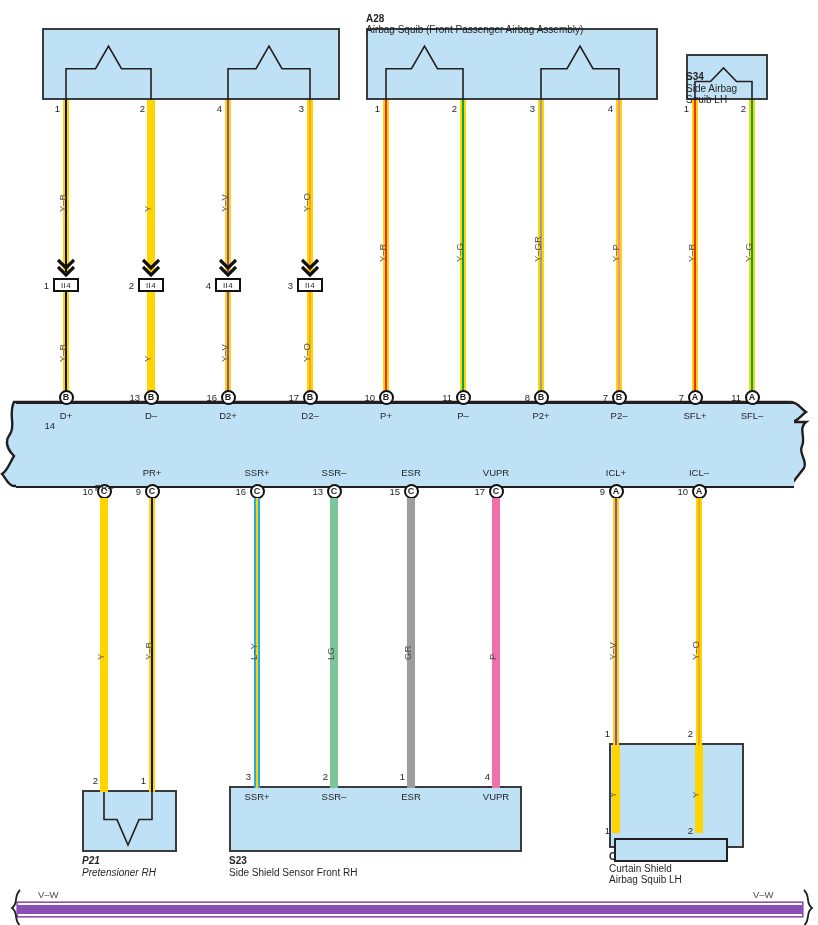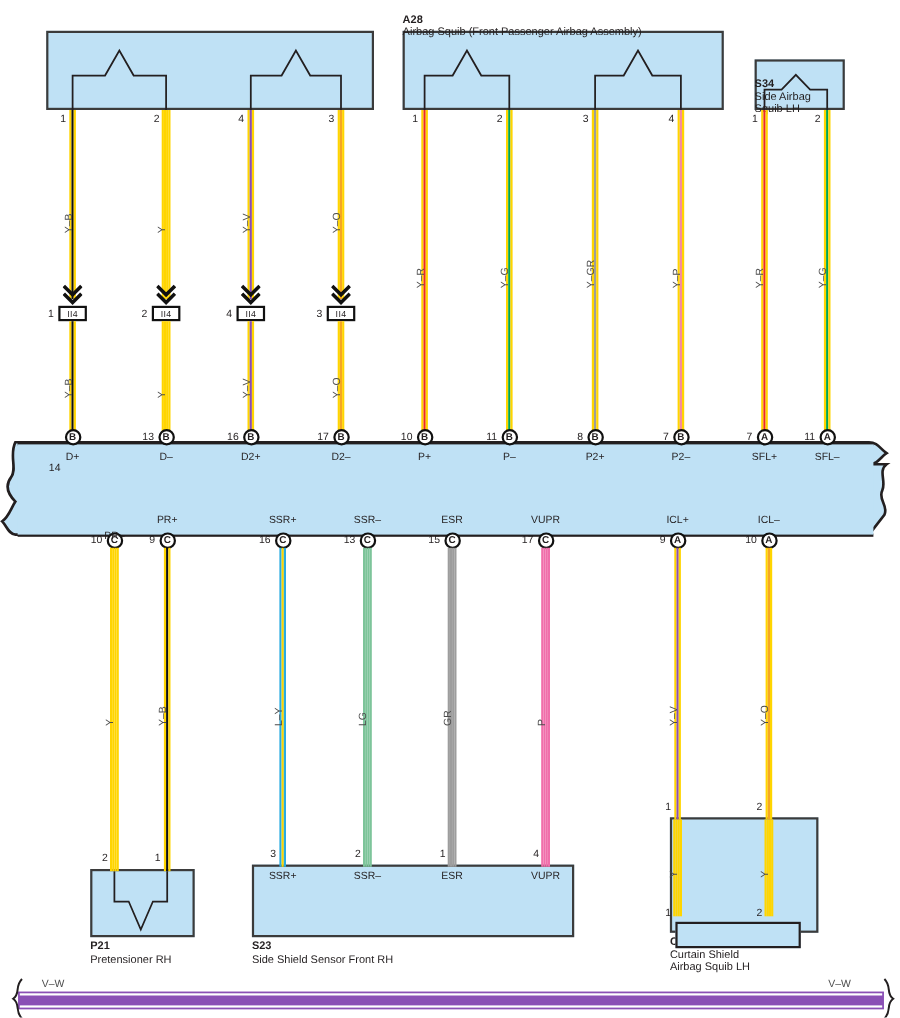--- a/index.html
+++ b/index.html
@@ -25,21 +25,21 @@
 <body>
 
 <div id="stage">
     <div class="abs compbox" style="left: 42px; top: 28px; width: 298px; height: 72px;"></div>
     <div class="abs compbox" style="left: 366px; top: 28px; width: 292px; height: 72px;"></div>
     <div class="abs boxlbl" style="left: 366px; top: 12.5px;"><b>A28</b><br><span style="white-space: pre;">Airbag Squib (Front Passenger Airbag Assembly)</span></div>
     <div class="abs compbox" style="left: 686px; top: 54px; width: 82px; height: 46px;"></div>
     <div class="abs boxlbl" style="left: 686px; top: 27px; margin-top: 44px;"><b>S34</b><br><span style="white-space: pre;">Side Airbag
 Squib LH</span></div>
     <div class="abs compbox" style="left: 82px; top: 790px; width: 95px; height: 62px;"></div>
-    <div class="abs boxlbl" style="left: 82px; top: 855px;"><b>P21</b><br><span style="white-space: pre;">Pretensioner RH</span></div>
+    <div class="abs boxlbl" style="left: 82px; top: 855px; font-style: italic;"><b>P21</b><br><span style="white-space: pre;">Pretensioner RH</span></div>
     <div class="abs compbox" style="left: 229px; top: 786px; width: 293px; height: 66px;"></div>
     <div class="abs boxlbl" style="left: 229px; top: 855px;"><b>S23</b><br><span style="white-space: pre;">Side Shield Sensor Front RH</span></div>
     <div class="abs compbox" style="left: 609px; top: 743px; width: 135px; height: 105px;"></div>
     <div class="abs boxlbl" style="left: 609px; top: 851px;"><b>C37</b><br><span style="white-space: pre;">Curtain Shield
 Airbag Squib LH</span></div>
     <svg width="85" height="54" style="position: absolute; left: 66px; top: 46px; overflow: visible;">
       <path d="M0 54 L0 22.68 L29.5 22.68 L42.5 0 L55.5 22.68 L85 22.68 L85 54" fill="none" stroke="#231f20" stroke-width="1.6"></path>
     </svg>
     <svg width="82" height="54" style="position: absolute; left: 228px; top: 46px; overflow: visible;">
       <path d="M0 54 L0 22.68 L28 22.68 L41 0 L54 22.68 L82 22.68 L82 54" fill="none" stroke="#231f20" stroke-width="1.6"></path>

